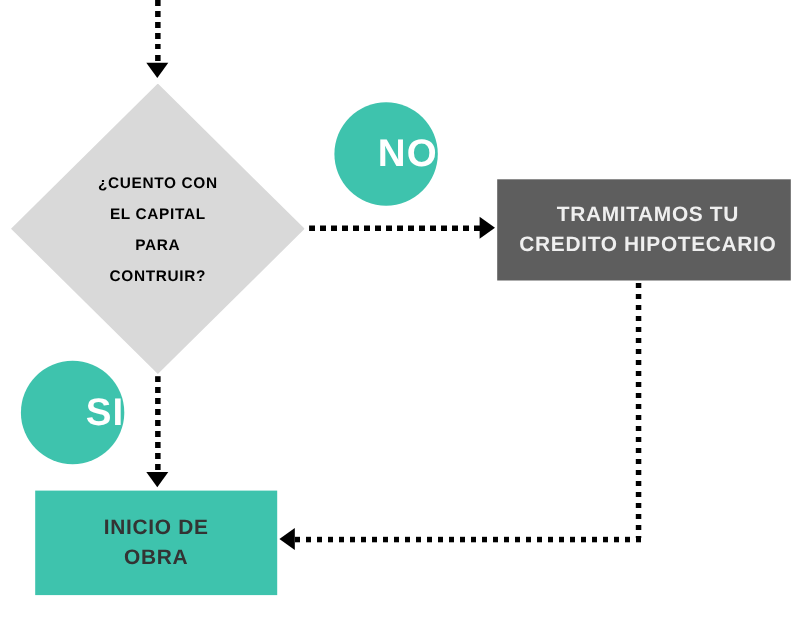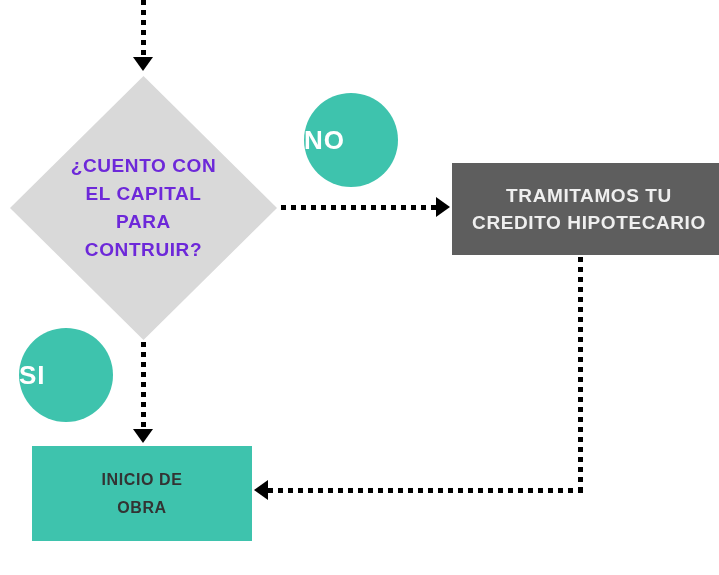--- a/index.html
+++ b/index.html
@@ -40,37 +40,37 @@
     background: #d9d9d9;
     clip-path: polygon(50% 0, 100% 50%, 50% 100%, 0 50%);
   }
   .diamond-label {
     position: absolute;
     left: 10px; top: 76px;
     width: 267px; height: 264px;
     display: flex; align-items: center; justify-content: center;
     text-align: center;
     font-weight: bold;
-    font-size: 19px;
+    font-size: 14px;
     line-height: 28px;
-    color: #6d28d9;
+    color: #000000;
     letter-spacing: 0.6px;
     white-space: pre-line;
   }
 
   
   .badge {
     position: absolute;
     width: 94px; height: 94px;
     border-radius: 50%;
     background: #3ec3ad;
-    display: flex; align-items: center; justify-content: flex-start;
+    display: flex; align-items: center; justify-content: flex-end;
     color: #ffffff;
     font-weight: bold;
-    font-size: 26px;
+    font-size: 35px;
     letter-spacing: 1px;
   }
   .badge.no { left: 304px; top: 93px; }
   .badge.si { left: 19px;  top: 328px; }
 
   
   .credit-box {
     position: absolute;
     left: 452px; top: 163px;
     width: 274px; height: 92px;
@@ -88,21 +88,21 @@
   
   .start-box {
     position: absolute;
     left: 32px; top: 446px;
     width: 220px; height: 95px;
     background: #3ec3ad;
     display: flex; align-items: center; justify-content: center;
     text-align: center;
     color: #333333;
     font-weight: bold;
-    font-size: 16px;
+    font-size: 19px;
     line-height: 28px;
     letter-spacing: 0.6px;
     white-space: pre-line;
   }
 </style>
 </head>
 <body>
 
 <div class="canvas">
 

